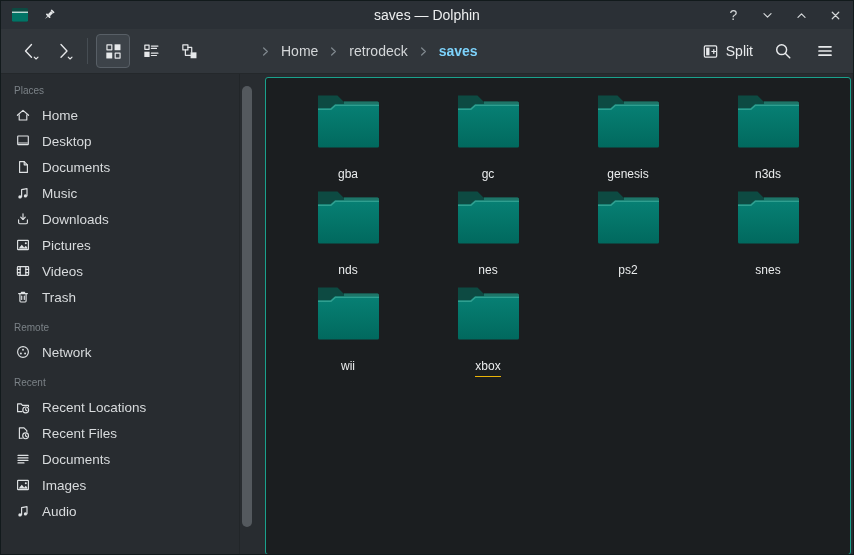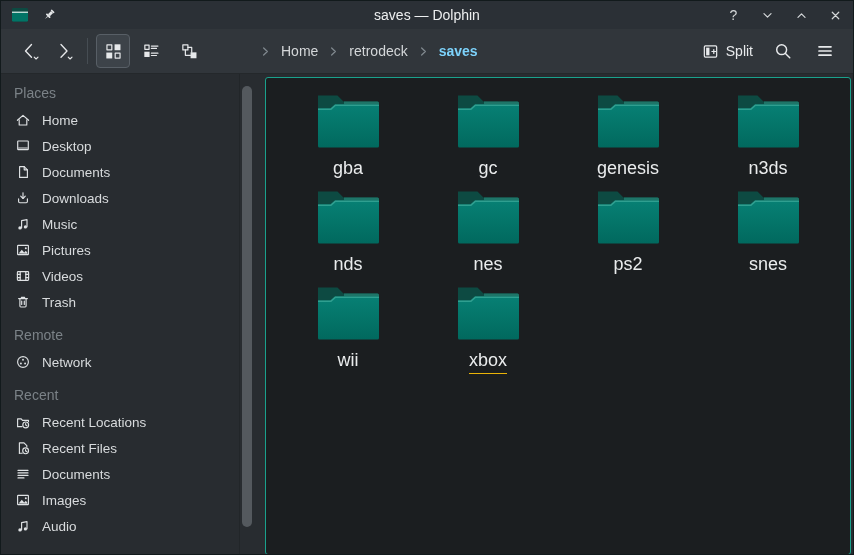--- a/index.html
+++ b/index.html
@@ -30,34 +30,34 @@
   .crumb{color:#d4d7d9;}
   .crumb.current{color:#7dd3fc;font-weight:bold;}
   .tb-right{margin-left:auto;display:flex;align-items:center;gap:10px;}
   .split-btn{display:flex;align-items:center;gap:7px;color:#e8eaec;font-size:14px;height:32px;padding:0 4px;justify-content:space-between;}
   .split-btn svg{width:17px;height:17px;}
   .tb-icon-btn{width:32px;height:32px;display:flex;align-items:center;justify-content:center;color:#e8eaec;}
   .tb-icon-btn svg{width:18px;height:18px;}
   
   .content{display:flex;height:482px;background:#282c30;}
   .sidebar{width:238px;overflow:hidden;padding-top:4px;}
-  .section-label{color:#7b8287;font-size:14px;padding:12px 0 6px 13px;}
+  .section-label{color:#7b8287;font-size:10px;padding:12px 0 6px 13px;}
   .section-label.first{padding-top:7px;}
   .side-item{height:26px;display:flex;align-items:center;gap:11px;padding-left:14px;color:#d8dbdd;font-size:13.5px;}
   .icon{width:16px;height:16px;display:flex;align-items:center;justify-content:center;color:#dfe2e4;flex:none;}
   .icon svg{width:16px;height:16px;}
   svg .s{stroke:currentColor;stroke-width:1.15;fill:none;stroke-linecap:round;stroke-linejoin:round;}
   svg .f{fill:currentColor;stroke:none;}
   .scroll-col{width:16px;position:relative;border-left:1px solid #222629;}
   .scroll-thumb{position:absolute;left:2px;top:12px;width:10px;height:441px;border-radius:5px;background:#54595e;}
   .view{flex:1;margin:3px 2px 1px 9px;background:#1b1e20;border:1px solid #1aa18c;border-radius:3px;overflow:hidden;}
   .grid{display:grid;grid-template-columns:repeat(4,140px);grid-auto-rows:96px;padding:14px 0 0 12px;}
   .folder-item{display:flex;flex-direction:column;align-items:center;padding-top:2px;}
   .folder-item svg.folder{width:62px;height:54px;}
-  .folder-name{margin-top:10px;font-size:18px;color:#eaeced;line-height:1.15;}
+  .folder-name{margin-top:20px;font-size:12px;color:#eaeced;line-height:1.15;}
   .folder-name.hovered{border-bottom:1px solid #eab308;padding-bottom:2px;}
   .hidden-defs{position:absolute;width:0;height:0;overflow:hidden;}
 </style>
 </head>
 <body>
 
 <svg class="hidden-defs" aria-hidden="true">
   <defs>
     <linearGradient id="fg" x1="0" y1="0" x2="0" y2="1">
       <stop offset="0" stop-color="#078074"></stop>
@@ -234,37 +234,37 @@
                 <path class="s" d="M4.6 2.6h4.6l3.2 3.2v7.6H4.6z"></path>
                 <path class="s" d="M9.2 2.6v3.2h3.2"></path>
               </svg>
             </span>
     <span class="side-label">Documents</span>
   </div>
 
   <div class="side-item">
     <span class="icon">
               <svg viewBox="0 0 16 16">
+                <path class="s" d="M6.6 11.8V4.6L12 3.6v7.2"></path>
+                <circle class="f" cx="5" cy="11.9" r="1.7"></circle>
+                <circle class="f" cx="10.4" cy="10.9" r="1.6"></circle>
+              </svg>
+            </span>
+    <span class="side-label">Music</span>
+  </div>
+
+  <div class="side-item">
+    <span class="icon">
+              <svg viewBox="0 0 16 16">
                 <path class="s" d="M8 2.8v5.5"></path>
                 <path class="s" d="M5.7 6.2 8 8.5l2.3-2.3"></path>
                 <path class="s" d="M3.6 8.9v2.6q0 1.2 1.2 1.2h6.4q1.2 0 1.2-1.2V8.9"></path>
               </svg>
             </span>
     <span class="side-label">Downloads</span>
-  </div>
-
-  <div class="side-item">
-    <span class="icon">
-              <svg viewBox="0 0 16 16">
-                <path class="s" d="M6.6 11.8V4.6L12 3.6v7.2"></path>
-                <circle class="f" cx="5" cy="11.9" r="1.7"></circle>
-                <circle class="f" cx="10.4" cy="10.9" r="1.6"></circle>
-              </svg>
-            </span>
-    <span class="side-label">Music</span>
   </div>
 
   <div class="side-item">
     <span class="icon">
               <svg viewBox="0 0 16 16">
                 <rect class="s" x="2.6" y="3.4" width="10.8" height="9.2" rx="0.6"></rect>
                 <path class="f" d="M3.6 11.6 6.8 7.8l2.4 2.6 1.6-1.7 1.6 2v1z"></path>
                 <circle class="f" cx="10.8" cy="6.2" r="1"></circle>
               </svg>
             </span>

